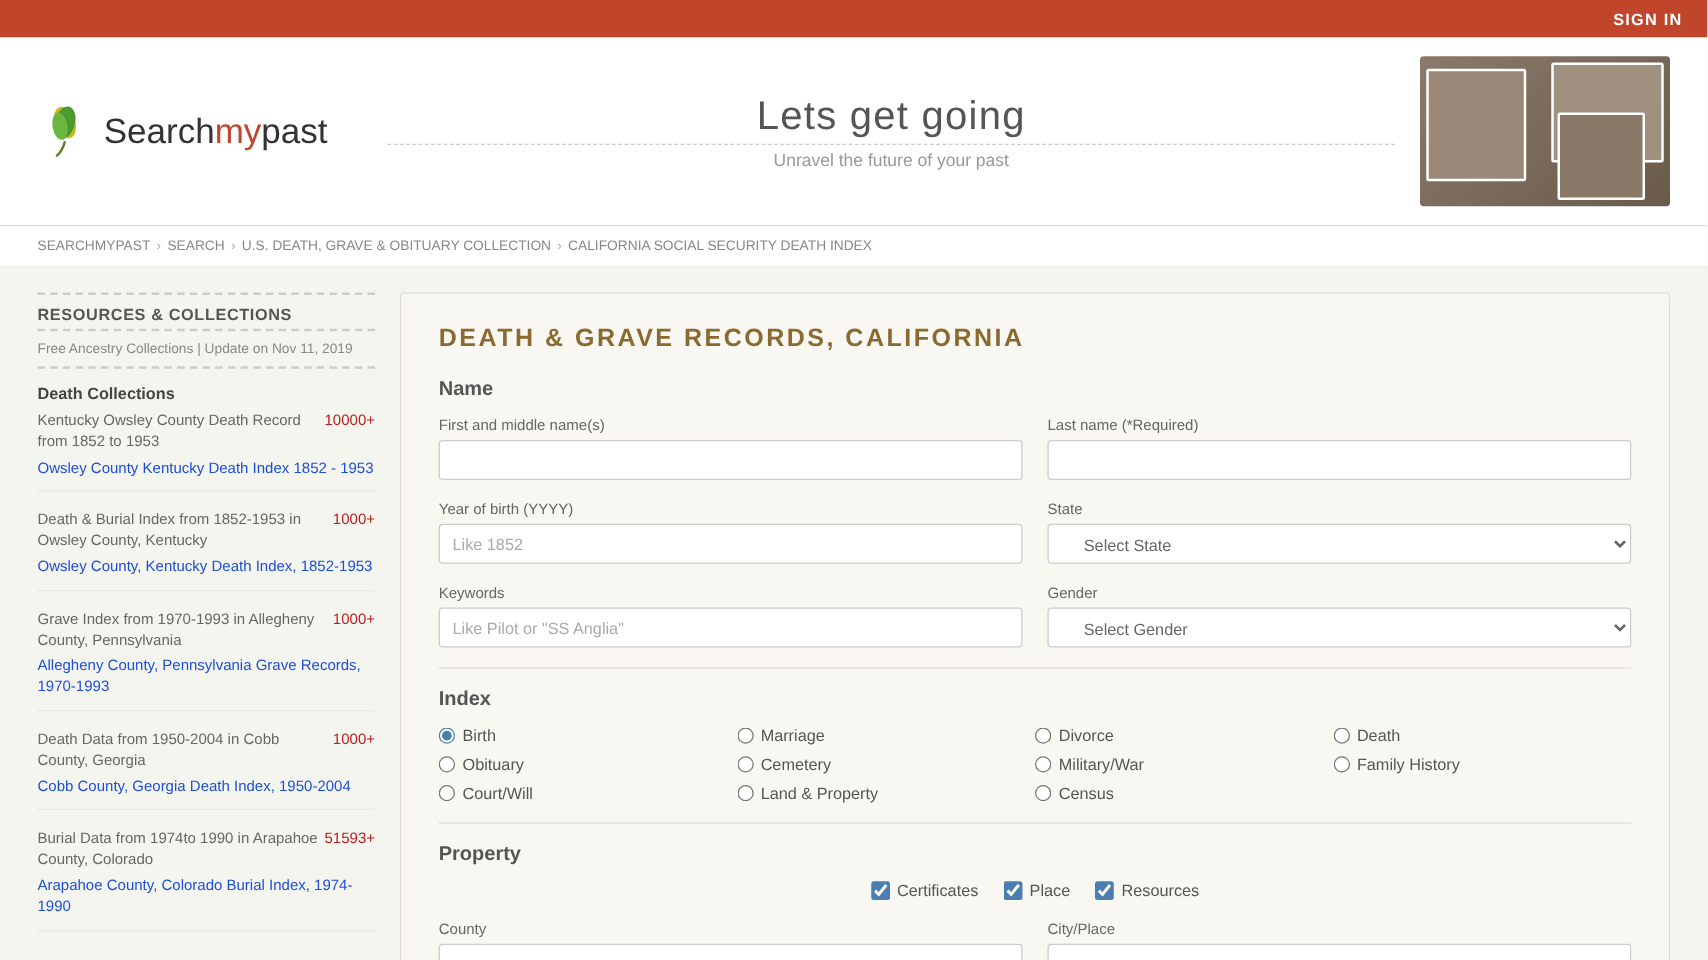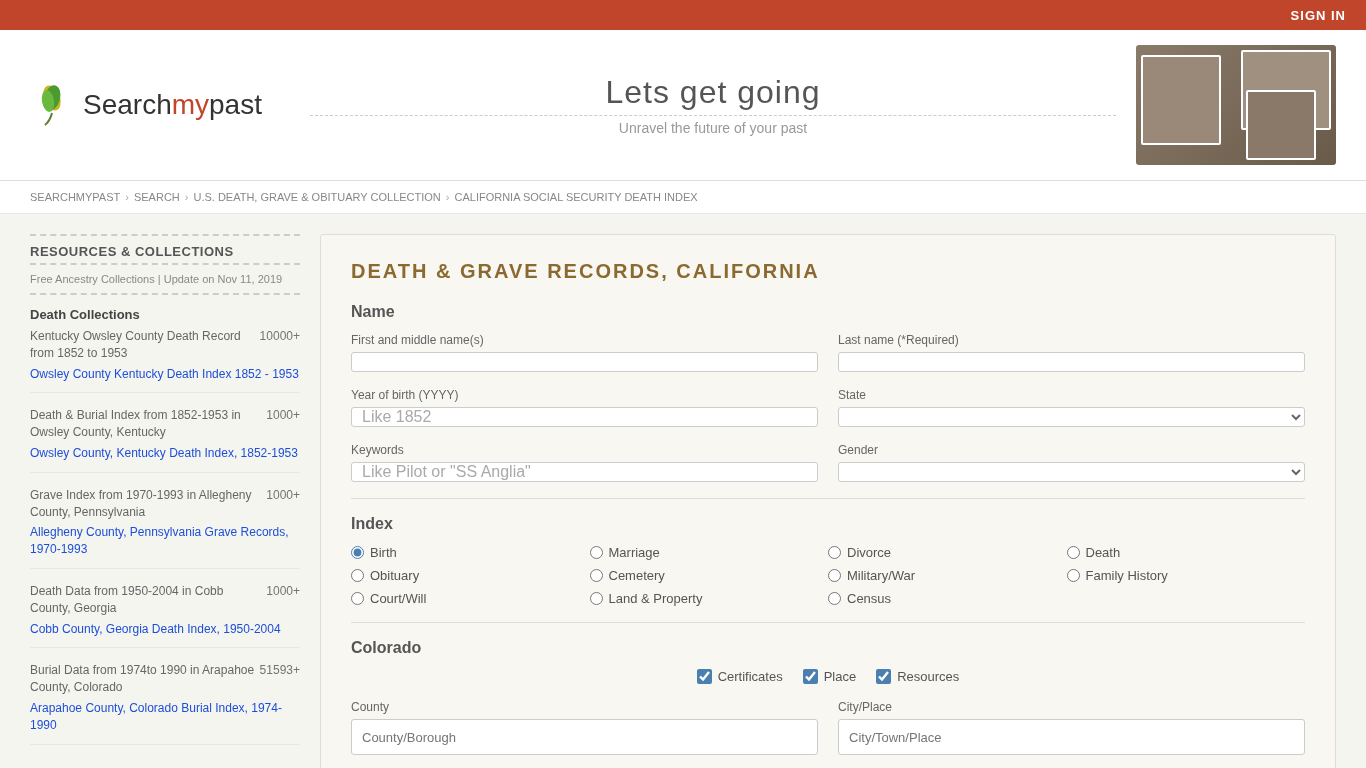--- a/index.html
+++ b/index.html
@@ -159,21 +159,21 @@
     }
     .sidebar-item-link {
       color: #1d4ed8;
       font-size: 12px;
       text-decoration: none;
       display: block;
       line-height: 1.4;
     }
     .sidebar-item-count {
       float: right;
-      color: #737373;
+      color: #b91c1c;
       font-size: 12px;
     }
 
     
     .form-panel {
       flex: 1;
       background: #f9f7f2;
       border: 1px solid #e0ddd5;
       border-radius: 3px;
       padding: 25px 30px;
@@ -207,24 +207,24 @@
     .form-group label {
       font-size: 12px;
       color: #666;
       margin-bottom: 5px;
     }
     .form-group input[type="text"],
     .form-group select {
       border: 1px solid #ccc;
       border-radius: 3px;
       padding: 8px 10px;
-      font-size: 16px;
+      font-size: 13px;
       color: #666;
       background: #fff;
-      height: 20px;
+      height: 32px;
     }
     .form-group input[type="text"]::placeholder { color: #aaa; }
     .form-group select { cursor: pointer; padding-left: 24px; }
 
     
     .event-section { margin-bottom: 16px; }
     .event-grid {
       display: grid;
       grid-template-columns: repeat(4, 1fr);
       gap: 8px 0;
@@ -486,21 +486,21 @@
         <label class="event-option">
           <input type="radio" name="event" value="census" style="">
           <span>Census</span>
         </label>
       </div>
     </div>
 
     <hr class="form-divider">
 
     <div class="includes-section">
-      <div class="form-section-label">Colorado</div>
+      <div class="form-section-label">Property</div>
       <div class="includes-row">
         <label class="include-option">
           <input type="checkbox" checked="" style="">
           <span>Certificates</span>
         </label>
         <label class="include-option">
           <input type="checkbox" checked="" style="">
           <span>Place</span>
         </label>
         <label class="include-option">

